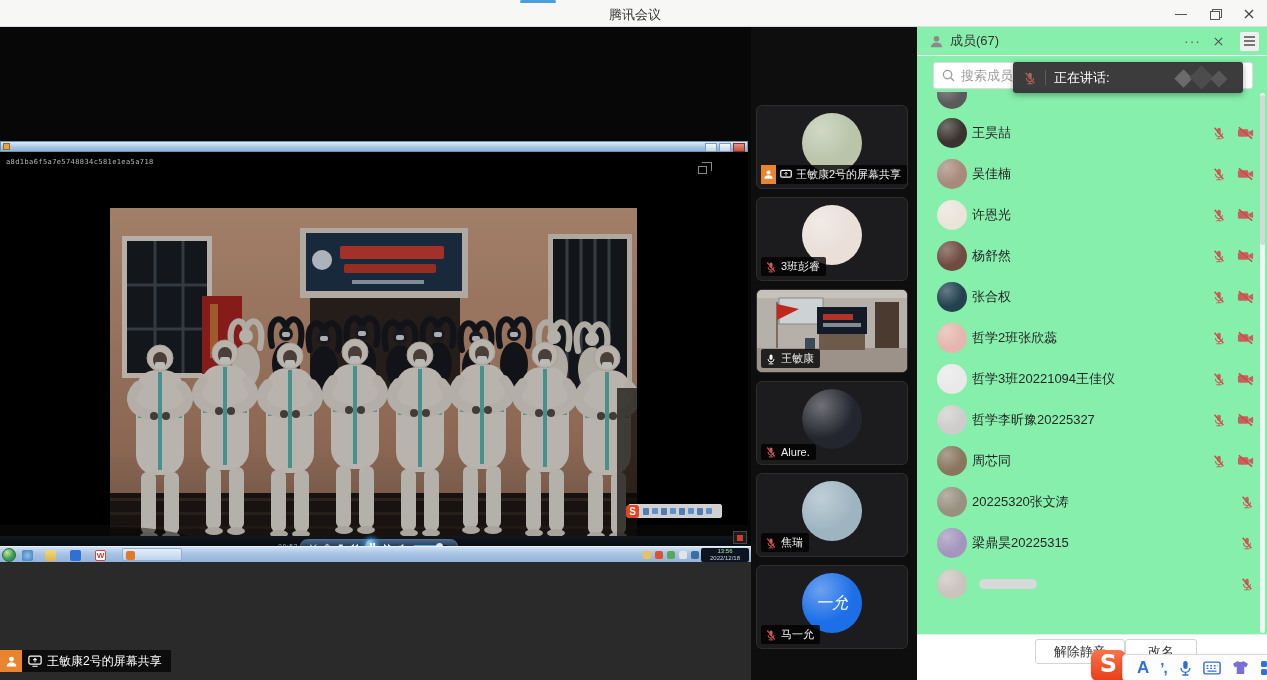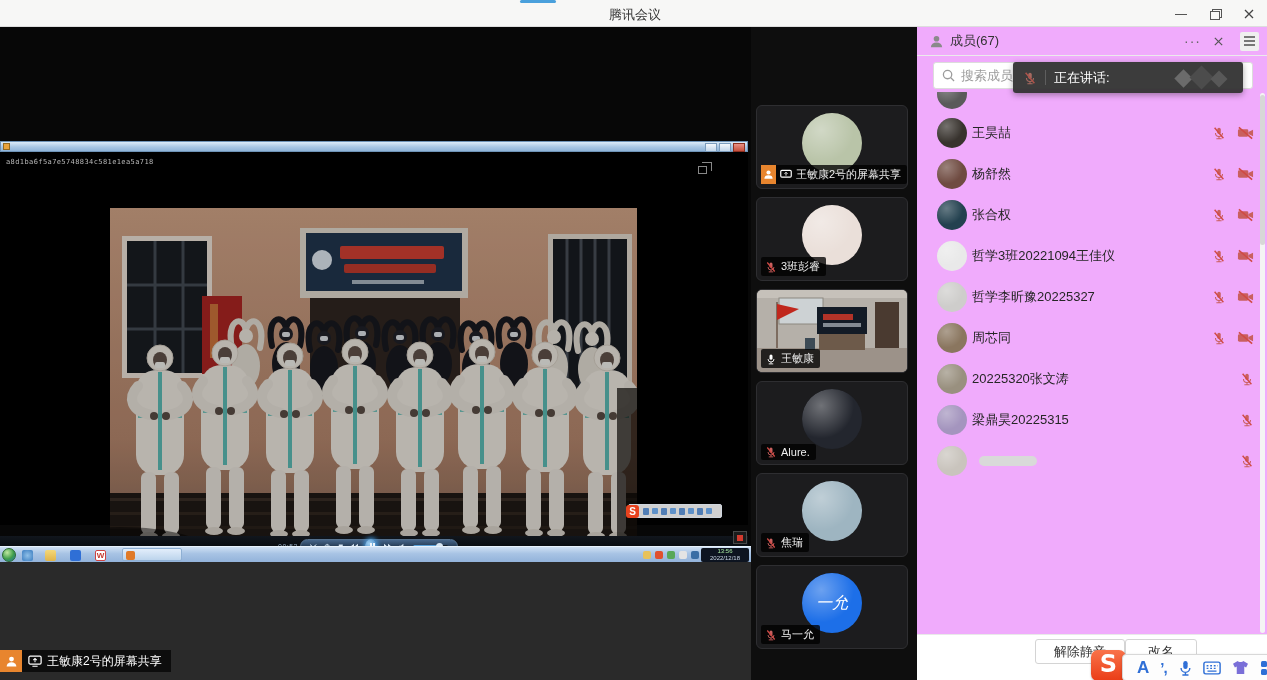--- a/index.html
+++ b/index.html
@@ -81,21 +81,21 @@
   .t-liveroom { position:absolute; inset:0; display:none; }
   .t-bottom { position:absolute; left:4px; bottom:4px; display:flex; align-items:stretch; max-width:146px; }
   .t-badge { width:18px; background:#e8852e; display:none; align-items:center; justify-content:center; }
   .t-label { background:rgba(0,0,0,.78); border-radius:2px; color:#efefef; font-size:11px; display:flex; align-items:center; gap:4px; padding:2px 6px 2px 4px; white-space:nowrap; }
   .t-label svg { flex:none; }
   .thumb.is-share .t-badge { display:flex; }
   .thumb.is-share .t-label { border-radius:0 2px 2px 0; }
   .thumb.is-live .t-liveroom { display:block; }
 
   
-  .panel { position:absolute; left:917px; top:27px; width:350px; height:653px; background:#f0abfc; }
+  .panel { position:absolute; left:917px; top:27px; width:350px; height:653px; background:#86efac; }
   .panel-header { position:absolute; left:0; top:0; width:100%; height:29px; border-bottom:1px solid #ebebeb; display:flex; align-items:center; padding:0 8px 0 12px; }
   .ph-title { color:#333; font-size:13px; margin-left:6px; }
   .ph-right { margin-left:auto; display:flex; align-items:center; gap:12px; }
   .ph-more { color:#666; font-size:14px; letter-spacing:1px; cursor:pointer; }
   .ph-close { cursor:pointer; display:flex; }
   .ph-menu { width:19px; height:19px; background:#efefef; border-radius:2px; display:flex; flex-direction:column; justify-content:center; gap:2.5px; align-items:center; cursor:pointer; margin-left:4px; }
   .ph-menu i { width:11px; height:1.6px; background:#777; }
 
   .search-row { position:absolute; left:16px; right:14px; top:35px; height:27px; border:1px solid #dcdcdc; border-radius:3px; background:#fff; display:flex; align-items:center; padding:0 8px; gap:6px; }
   .search-row input { border:none; outline:none; flex:1; font-size:13px; color:#333; font-family:inherit; background:transparent; }
@@ -545,20 +545,58 @@
               <path d="M3,2 L13,14" stroke="#d04a45" stroke-width="1.6"></path>
             </svg>
       <svg class="g-cam" width="17" height="14" viewBox="0 0 18 14">
               <rect x="1" y="3" width="11" height="8" rx="1.5" fill="#c9605f"></rect>
               <path d="M12,6 L17,3.5 V10.5 L12,8 Z" fill="#c9605f"></path>
               <path d="M2,1 L16,13" stroke="#d04a45" stroke-width="1.6"></path>
             </svg>
     </span>
   </div>
         <div class="m-row">
+    <span class="m-avatar" style="background: rgb(168, 137, 124);">
+            <i class="m-avatar-text" style="font-style:normal"></i>
+          </span>
+    <span class="m-name">吴佳楠</span>
+    <span class="m-status">
+      <svg class="ic14 g-mic" viewBox="0 0 16 16">
+              <rect x="6" y="2" width="4" height="7" rx="2" fill="#c9605f"></rect>
+              <path d="M4,8 a4,4 0 0 0 8,0" stroke="#c9605f" fill="none" stroke-width="1.2"></path>
+              <path d="M8,12 V14 M5,14.5 H11" stroke="#c9605f" stroke-width="1.2"></path>
+              <path d="M3,2 L13,14" stroke="#d04a45" stroke-width="1.6"></path>
+            </svg>
+      <svg class="g-cam" width="17" height="14" viewBox="0 0 18 14">
+              <rect x="1" y="3" width="11" height="8" rx="1.5" fill="#c9605f"></rect>
+              <path d="M12,6 L17,3.5 V10.5 L12,8 Z" fill="#c9605f"></path>
+              <path d="M2,1 L16,13" stroke="#d04a45" stroke-width="1.6"></path>
+            </svg>
+    </span>
+  </div>
+        <div class="m-row">
+    <span class="m-avatar" style="background: rgb(234, 228, 218);">
+            <i class="m-avatar-text" style="font-style:normal"></i>
+          </span>
+    <span class="m-name">许恩光</span>
+    <span class="m-status">
+      <svg class="ic14 g-mic" viewBox="0 0 16 16">
+              <rect x="6" y="2" width="4" height="7" rx="2" fill="#c9605f"></rect>
+              <path d="M4,8 a4,4 0 0 0 8,0" stroke="#c9605f" fill="none" stroke-width="1.2"></path>
+              <path d="M8,12 V14 M5,14.5 H11" stroke="#c9605f" stroke-width="1.2"></path>
+              <path d="M3,2 L13,14" stroke="#d04a45" stroke-width="1.6"></path>
+            </svg>
+      <svg class="g-cam" width="17" height="14" viewBox="0 0 18 14">
+              <rect x="1" y="3" width="11" height="8" rx="1.5" fill="#c9605f"></rect>
+              <path d="M12,6 L17,3.5 V10.5 L12,8 Z" fill="#c9605f"></path>
+              <path d="M2,1 L16,13" stroke="#d04a45" stroke-width="1.6"></path>
+            </svg>
+    </span>
+  </div>
+        <div class="m-row">
     <span class="m-avatar" style="background: rgb(111, 75, 65);">
             <i class="m-avatar-text" style="font-style:normal"></i>
           </span>
     <span class="m-name">杨舒然</span>
     <span class="m-status">
       <svg class="ic14 g-mic" viewBox="0 0 16 16">
               <rect x="6" y="2" width="4" height="7" rx="2" fill="#c9605f"></rect>
               <path d="M4,8 a4,4 0 0 0 8,0" stroke="#c9605f" fill="none" stroke-width="1.2"></path>
               <path d="M8,12 V14 M5,14.5 H11" stroke="#c9605f" stroke-width="1.2"></path>
               <path d="M3,2 L13,14" stroke="#d04a45" stroke-width="1.6"></path>
@@ -568,20 +606,39 @@
               <path d="M12,6 L17,3.5 V10.5 L12,8 Z" fill="#c9605f"></path>
               <path d="M2,1 L16,13" stroke="#d04a45" stroke-width="1.6"></path>
             </svg>
     </span>
   </div>
         <div class="m-row">
     <span class="m-avatar" style="background: rgb(35, 65, 79);">
             <i class="m-avatar-text" style="font-style:normal"></i>
           </span>
     <span class="m-name">张合权</span>
+    <span class="m-status">
+      <svg class="ic14 g-mic" viewBox="0 0 16 16">
+              <rect x="6" y="2" width="4" height="7" rx="2" fill="#c9605f"></rect>
+              <path d="M4,8 a4,4 0 0 0 8,0" stroke="#c9605f" fill="none" stroke-width="1.2"></path>
+              <path d="M8,12 V14 M5,14.5 H11" stroke="#c9605f" stroke-width="1.2"></path>
+              <path d="M3,2 L13,14" stroke="#d04a45" stroke-width="1.6"></path>
+            </svg>
+      <svg class="g-cam" width="17" height="14" viewBox="0 0 18 14">
+              <rect x="1" y="3" width="11" height="8" rx="1.5" fill="#c9605f"></rect>
+              <path d="M12,6 L17,3.5 V10.5 L12,8 Z" fill="#c9605f"></path>
+              <path d="M2,1 L16,13" stroke="#d04a45" stroke-width="1.6"></path>
+            </svg>
+    </span>
+  </div>
+        <div class="m-row">
+    <span class="m-avatar" style="background: rgb(229, 182, 173);">
+            <i class="m-avatar-text" style="font-style:normal"></i>
+          </span>
+    <span class="m-name">哲学2班张欣蕊</span>
     <span class="m-status">
       <svg class="ic14 g-mic" viewBox="0 0 16 16">
               <rect x="6" y="2" width="4" height="7" rx="2" fill="#c9605f"></rect>
               <path d="M4,8 a4,4 0 0 0 8,0" stroke="#c9605f" fill="none" stroke-width="1.2"></path>
               <path d="M8,12 V14 M5,14.5 H11" stroke="#c9605f" stroke-width="1.2"></path>
               <path d="M3,2 L13,14" stroke="#d04a45" stroke-width="1.6"></path>
             </svg>
       <svg class="g-cam" width="17" height="14" viewBox="0 0 18 14">
               <rect x="1" y="3" width="11" height="8" rx="1.5" fill="#c9605f"></rect>
               <path d="M12,6 L17,3.5 V10.5 L12,8 Z" fill="#c9605f"></path>

